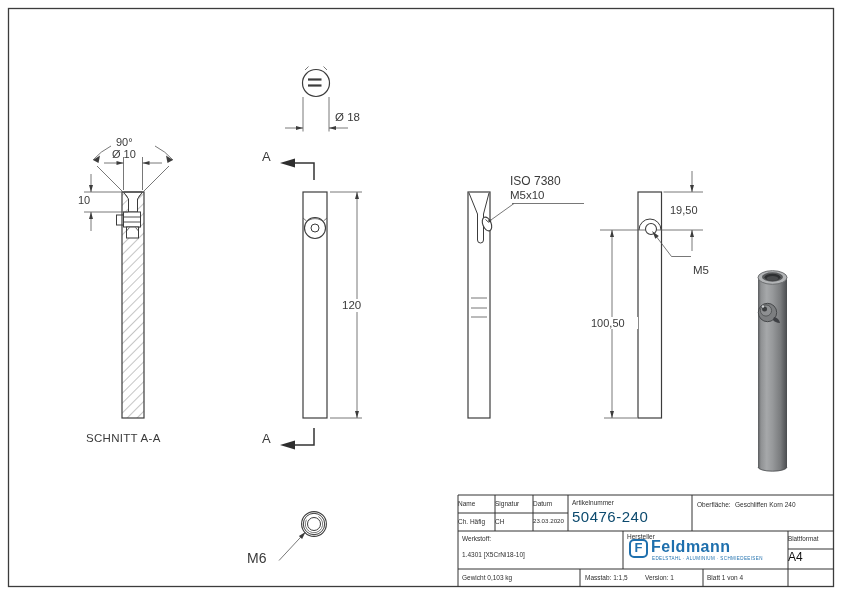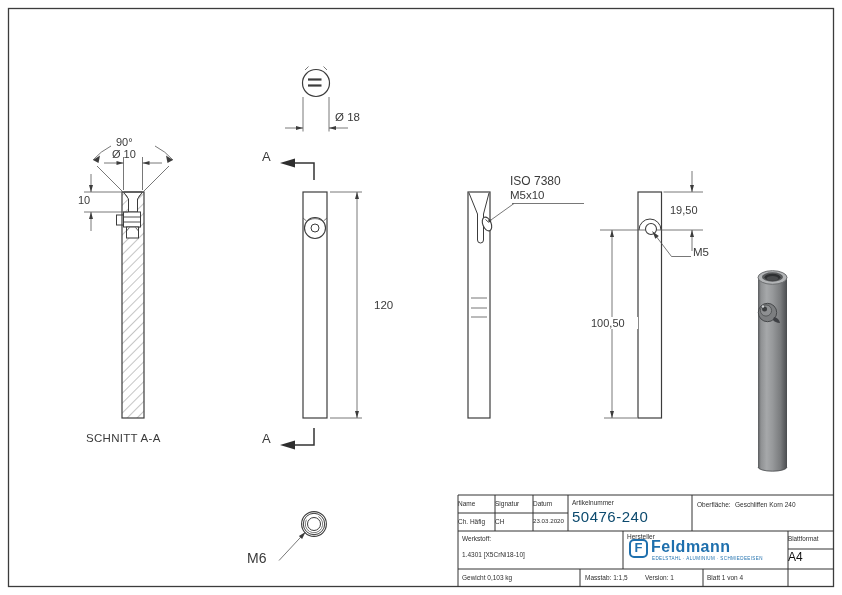--- a/index.html
+++ b/index.html
@@ -206,27 +206,27 @@
 </svg>
 
 <div class="t dim c" style="left:116px;top:136px;width:36px;">90°</div>
 <div class="t dim c" style="left:112px;top:148px;width:42px;">Ø 10</div>
 <div class="t dim c" style="left:78px;top:194px;width:22px;">10</div>
 <div class="t c" style="left:86px;top:432px;width:88px;font-size:11.5px;letter-spacing:.3px;">SCHNITT A-A</div>
 
 <div class="t" style="left:335px;top:111px;font-size:11.5px;">Ø 18</div>
 <div class="t" style="left:262px;top:150px;font-size:13px;">A</div>
 <div class="t" style="left:262px;top:432px;font-size:13px;">A</div>
-<div class="t dim c dimbg" style="left:341px;top:299px;width:30px;font-size:11.5px;margin-left:32px;">120</div>
+<div class="t dim c dimbg" style="left:341px;top:299px;width:30px;font-size:11.5px;">120</div>
 
 <div class="t c" style="left:510px;top:175px;width:70px;font-size:12px;">ISO 7380</div>
 <div class="t c" style="left:510px;top:189px;width:70px;font-size:11.5px;">M5x10</div>
 
 <div class="t dim c" style="left:670px;top:204px;width:42px;">19,50</div>
-<div class="t" style="left:693px;top:246px;font-size:11.5px;">M5</div>
+<div class="t" style="left:693px;top:264px;font-size:11.5px;">M5</div>
 <div class="t dim c dimbg" style="left:590px;top:317px;width:46px;">100,50</div>
 <div class="t" style="left:247px;top:551px;font-size:14px;">M6</div>
 
 <div class="t tb c" style="left:458px;top:500px;width:37px;">Name</div>
 <div class="t tb c" style="left:495px;top:500px;width:38px;">Signatur</div>
 <div class="t tb c" style="left:533px;top:500px;width:35px;">Datum</div>
 <div class="t tb c" style="left:458px;top:518px;width:37px;">Ch. Häfig</div>
 <div class="t tb c" style="left:495px;top:518px;width:38px;">CH</div>
 <div class="t tb c" style="left:533px;top:518px;width:35px;font-size:6.2px;">23.03.2020</div>
 

